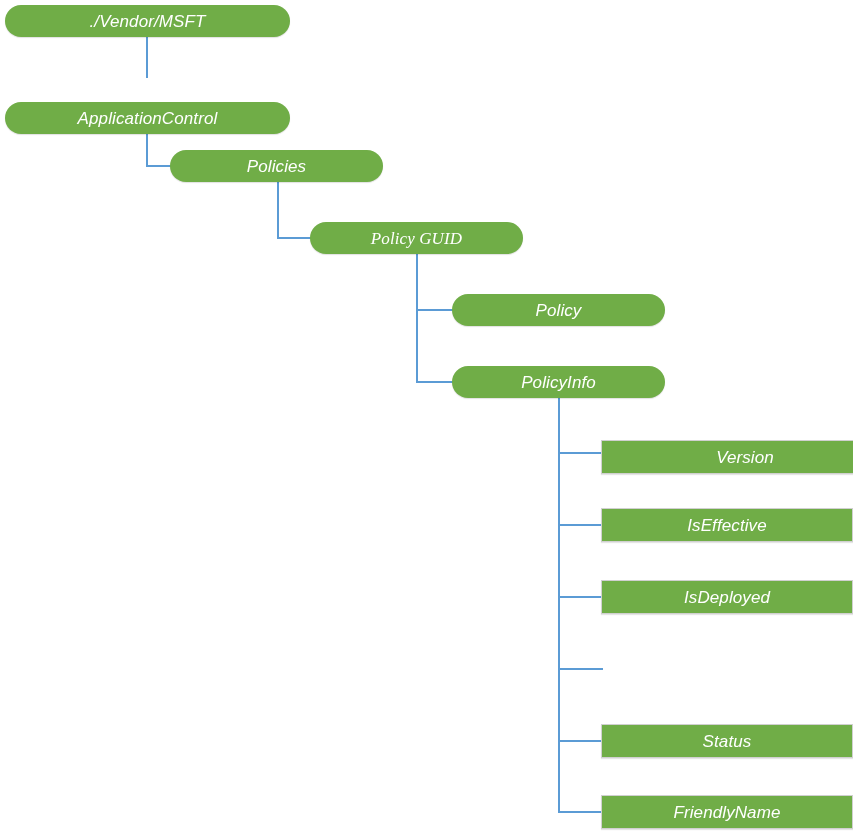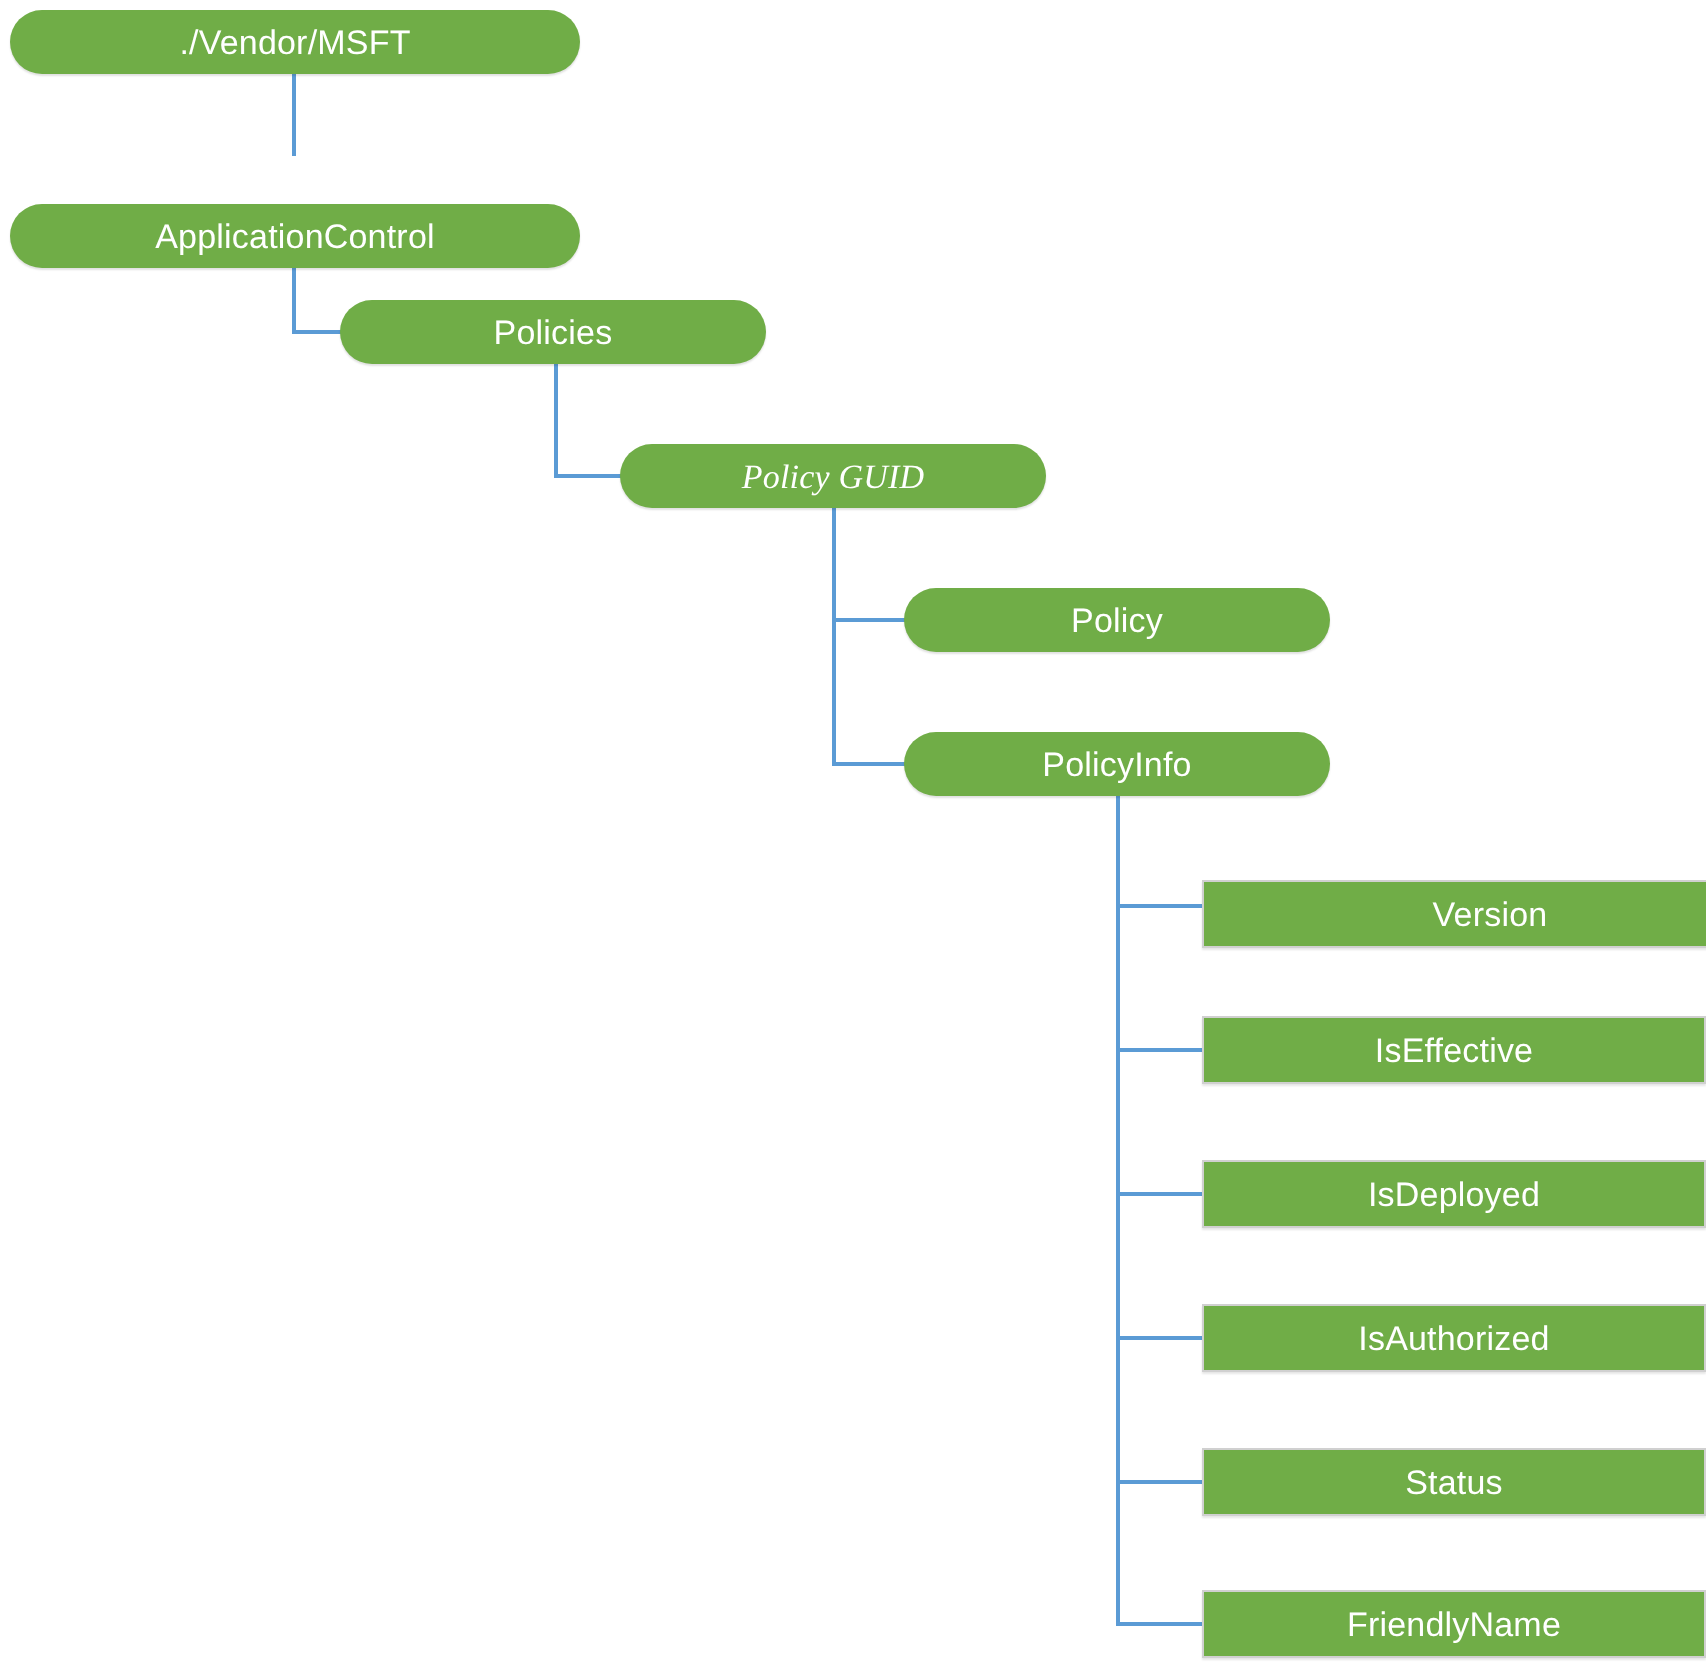--- a/index.html
+++ b/index.html
@@ -32,20 +32,21 @@
     box-sizing: border-box;
     display: flex;
     align-items: center;
     justify-content: center;
     color: #ffffff;
     font-size: 17px;
     line-height: 1;
     letter-spacing: 0.1px;
     white-space: nowrap;
     background: #70AD47;
+    font-style: italic;
   }
   .node.pill {
     border-radius: 999px;
     box-shadow: 0 1px 1px rgba(0,0,0,0.12);
   }
   .node.rect {
     border: 1px solid #D0D0D0;
     box-shadow: 0 1px 1px rgba(0,0,0,0.10);
   }
   .node.italic {
@@ -109,23 +110,20 @@
   </div>
 
   <div class="node rect" style="left:601px; top:508px; width:252px; height:34px;">
     <span class="label">IsEffective</span>
   </div>
 
   <div class="node rect" style="left:601px; top:580px; width:252px; height:34px;text-align:center;">
     <span class="label">IsDeployed</span>
   </div>
 
-  <div class="node rect" style="left:601px; top:652px; width:252px; height:34px;">
-    <span class="label">IsAuthorized</span>
-  </div>
 
   <div class="node rect" style="left:601px; top:795px; width:252px; height:34px;">
     <span class="label">FriendlyName</span>
   </div>
 
   <div class="node rect" style="left:601px; top:724px; width:252px; height:34px;">
     <span class="label">Status</span>
   </div>
 
 </div>

